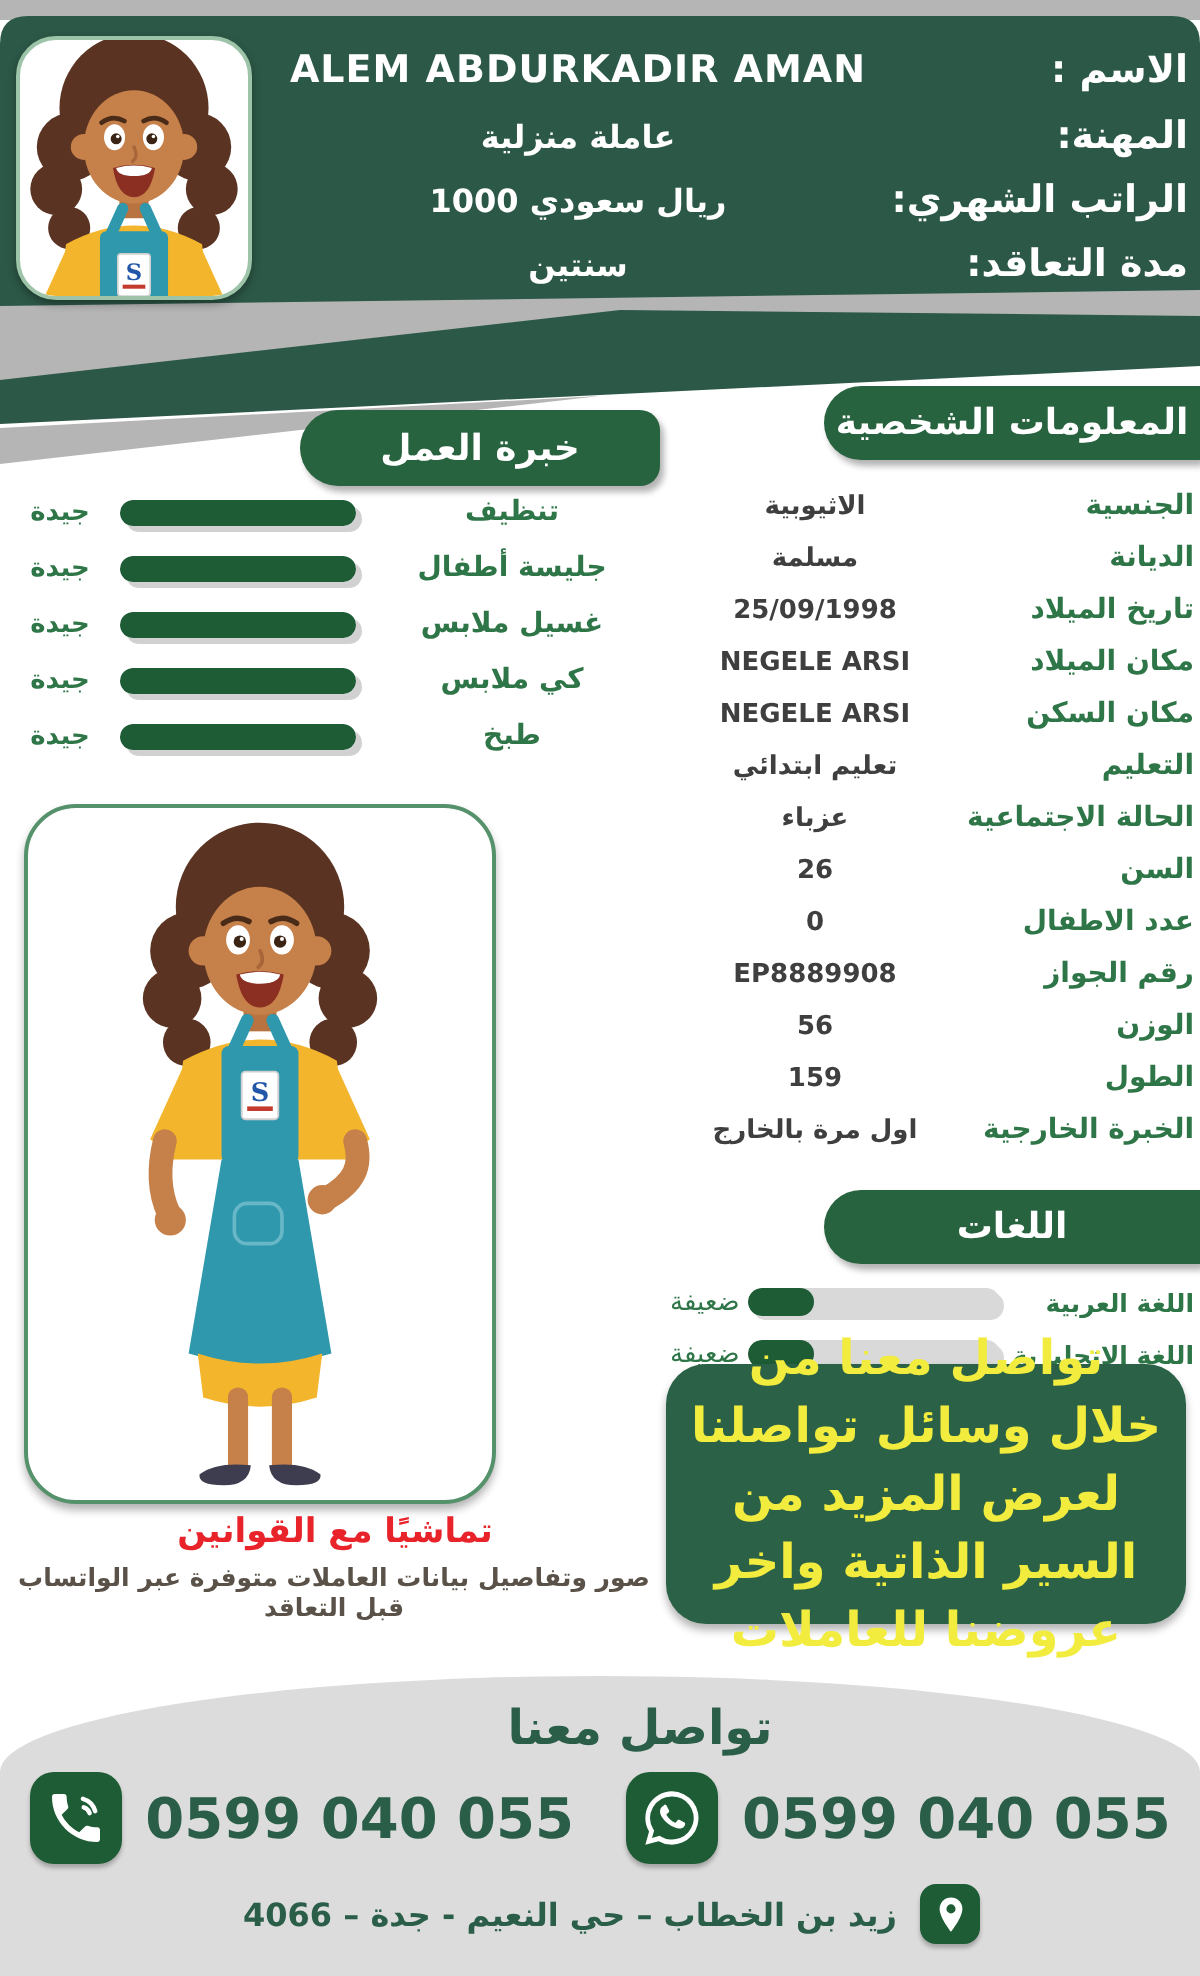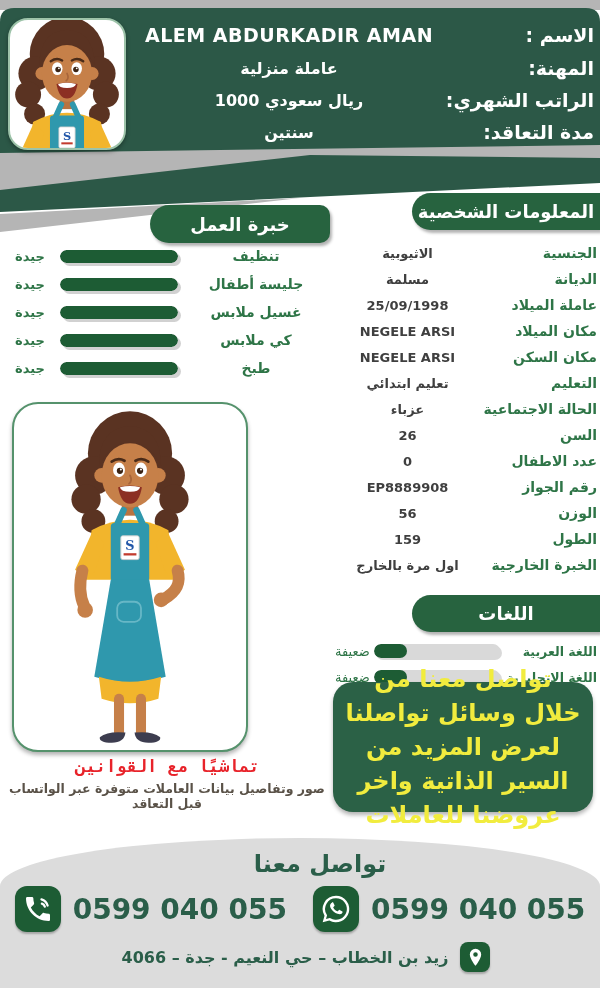--- a/index.html
+++ b/index.html
@@ -51,21 +51,21 @@
   .skbar{width:118px;height:13px;border-radius:7px;background:var(--track_gray);direction:ltr;overflow:hidden;
     box-shadow:3px 3px 0 rgba(0,0,0,.18);margin:0 4px 0 8px;}
   .skfill{display:block;height:100%;background:var(--bar_green);border-radius:7px;}
   .skrating{flex:1;text-align:center;font-size:13px;font-weight:bold;color:var(--label_green);}
 
   
   .illus-box{position:absolute;left:12px;top:402px;width:236px;height:350px;background:#fff;
     border:2px solid #55926c;border-radius:26px;overflow:hidden;box-shadow:0 3px 4px rgba(0,0,0,.3);}
   .illus-box svg{width:100%;height:100%;display:block;}
   .comp-title{position:absolute;left:0;top:756px;width:335px;text-align:center;color:var(--alert_red);
-    font-weight:bold;font-size:17px;font-family:Liberation Mono, monospace;}
+    font-weight:bold;font-size:17px;}
   .comp-sub{position:absolute;left:1px;top:781px;width:332px;text-align:center;color:#5a5248;
     font-weight:bold;font-size:12.5px;}
 
   
   .langs{position:absolute;left:335px;top:638px;width:262px;}
   .lrow{display:flex;align-items:center;height:26px;}
   .lname{width:94px;font-size:12.5px;font-weight:bold;color:var(--label_green);white-space:nowrap;text-align:right;}
   .ltrack{width:128px;height:14px;border-radius:7px;background:var(--track_gray);direction:ltr;overflow:hidden;
     box-shadow:2px 2px 0 rgba(0,0,0,.15);margin:0 4px;}
   .lfill{display:block;height:100%;background:var(--bar_green);border-radius:7px;}
@@ -203,21 +203,21 @@
   <div class="pinfo" dir="rtl">
     <div class="prow">
         <span class="plabel">الجنسية</span>
         <span class="pvalue">الاثيوبية</span>
       </div>
     <div class="prow">
         <span class="plabel">الديانة</span>
         <span class="pvalue">مسلمة</span>
       </div>
     <div class="prow">
-        <span class="plabel">عاملة الميلاد</span>
+        <span class="plabel">تاريخ الميلاد</span>
         <span class="pvalue" dir="ltr">25/09/1998</span>
       </div>
     <div class="prow">
         <span class="plabel">مكان الميلاد</span>
         <span class="pvalue" dir="ltr">NEGELE ARSI</span>
       </div>
     <div class="prow">
         <span class="plabel">مكان السكن</span>
         <span class="pvalue" dir="ltr">NEGELE ARSI</span>
       </div>

